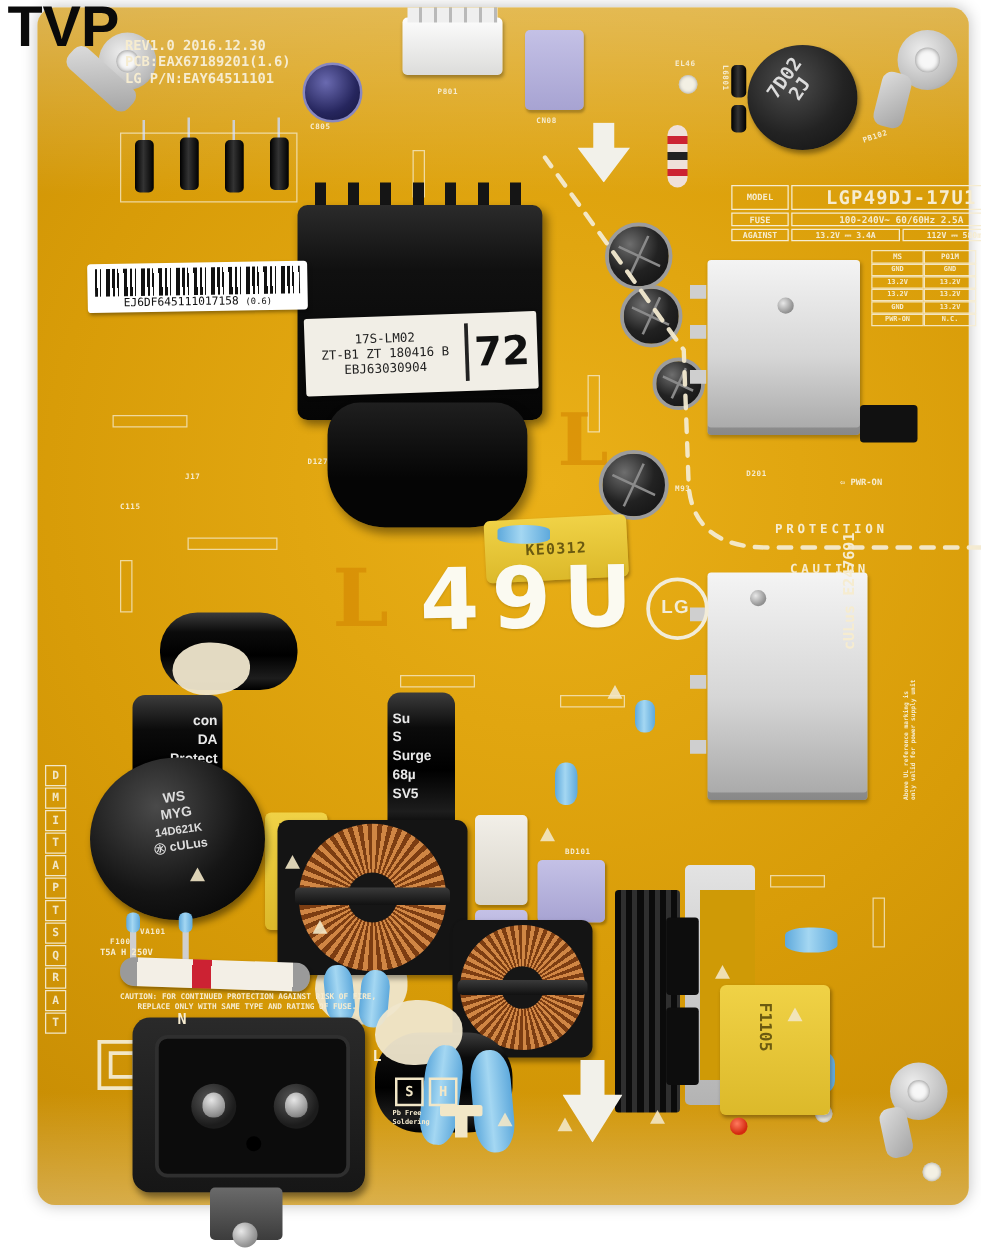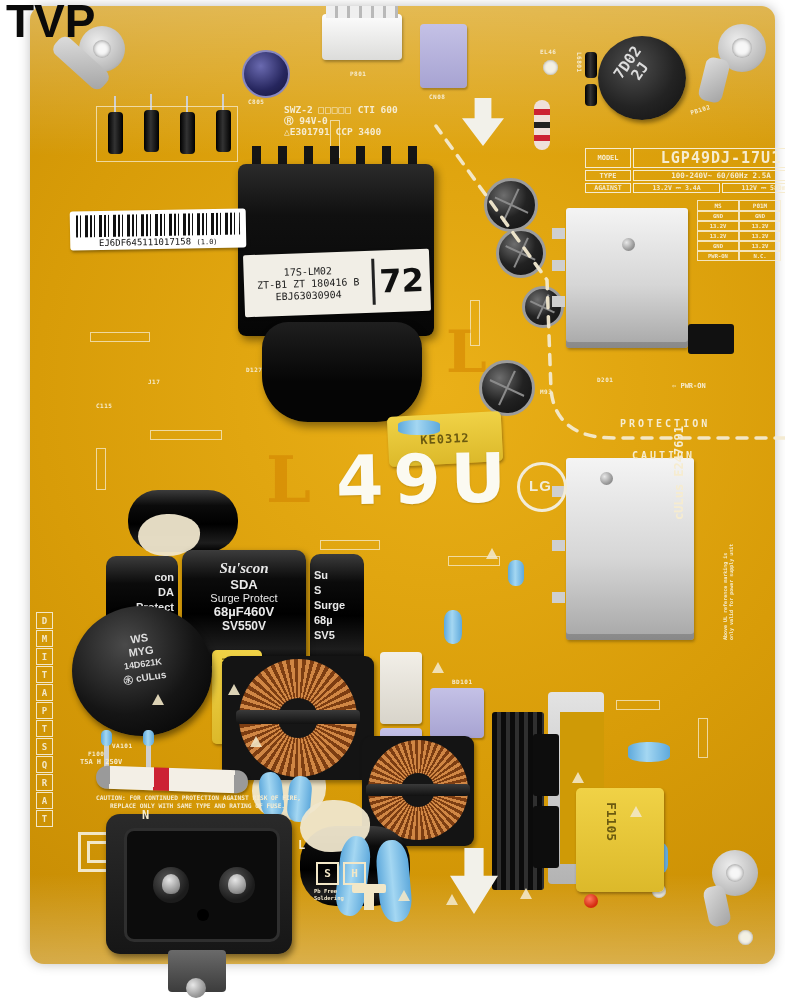--- a/index.html
+++ b/index.html
@@ -93,45 +93,43 @@
     <path d="M785 438 H 614 Q 556 438 551 390 L 547 280 L 436 126" fill="none" stroke="#f3ead0" stroke-width="3.5" stroke-dasharray="10 9" stroke-linecap="round" opacity=".95"></path>
   </svg>
 
   <div class="abs" style="left:45px;top:26px;width:90px;height:80px;z-index:10;">
     <div class="abs ring" style="left:34px;top:0;width:46px;height:46px;">
         <div class="hole"></div>
       </div>
     <div class="abs arm" style="left:4px;top:26px;width:64px;height:22px;transform:rotate(42deg);"></div>
   </div>
 
+  <div class="abs silk" style="left:100px;top:30px;font-size:11px;line-height:13px;z-index:12;">
+    <div>REV1.0  2016.12.30</div>
+    <div>PCB:EAX67189201(1.6)</div>
+    <div>LG P/N:EAY64511101</div>
+  </div>
 
   <div class="abs diode" style="left:108px;top:112px;width:15px;height:42px;z-index:8;"></div>
   <div class="abs diode" style="left:144px;top:110px;width:15px;height:42px;z-index:8;"></div>
   <div class="abs diode" style="left:180px;top:112px;width:15px;height:42px;z-index:8;"></div>
   <div class="abs diode" style="left:216px;top:110px;width:15px;height:42px;z-index:8;"></div>
   <div class="abs lead" style="left:114px;top:96px;width:2px;height:18px;"></div>
   <div class="abs lead" style="left:150px;top:94px;width:2px;height:18px;"></div>
   <div class="abs lead" style="left:186px;top:96px;width:2px;height:18px;"></div>
   <div class="abs lead" style="left:222px;top:94px;width:2px;height:18px;"></div>
 
   <div class="abs" style="left:242px;top:50px;width:44px;height:44px;border-radius:50%;z-index:9;
               background:radial-gradient(circle at 38% 32%, #6a6ab0, #26265e 60%, #14143a);border:2px solid #8888c0;"></div>
   <div class="abs silk ref" style="left:248px;top:98px;">C805</div>
 
   <div class="abs" style="left:322px;top:14px;width:80px;height:46px;background:linear-gradient(180deg,#fdfdfd,#dcdcda);border-radius:4px;z-index:9;box-shadow:1px 2px 3px rgba(0,0,0,.3);"></div>
   <div class="abs" style="left:326px;top:6px;width:72px;height:12px;background:repeating-linear-gradient(90deg,#efefef 0 9px,#b9b9b9 9px 12px);z-index:9;"></div>
   <div class="abs silk ref" style="left:350px;top:70px;">P801</div>
 
-  <div class="abs silk" style="left:284px;top:104px;font-size:9.5px;line-height:11px;z-index:12;">
-    <div><span>SWZ-2</span>
-         <span style="letter-spacing:1px;">□□□□□</span>
-         <span>CTI 600</span></div>
-    <div><span>Ⓡ</span> <span>94V-0</span></div>
-    <div><span>△</span><span>E301791 CCP 3400</span></div>
-  </div>
 
   <div class="abs purple" style="left:420px;top:24px;width:47px;height:64px;z-index:9;"></div>
   <div class="abs silk ref" style="left:429px;top:93px;">CN08</div>
 
   <div class="abs arrowd" style="left:462px;top:98px;width:42px;height:48px;z-index:12;"></div>
 
   <div class="abs" style="left:534px;top:100px;width:16px;height:50px;border-radius:8px;z-index:9;
               background:linear-gradient(180deg,#efe0da 0 18%,#c23 18% 30%,#efe0da 30% 44%,#222 44% 56%,#efe0da 56% 70%,#c23 70% 82%,#efe0da 82%);"></div>
 
   <div class="abs silk ref" style="left:540px;top:48px;">EL46</div>
@@ -153,31 +151,31 @@
     <div class="abs ring" style="left:18px;top:0;width:48px;height:48px;">
         <div class="hole"></div>
       </div>
     <div class="abs arm" style="left:2px;top:34px;width:24px;height:44px;transform:rotate(14deg);"></div>
   </div>
   <div class="abs silk ref" style="left:690px;top:106px;transform:rotate(-18deg);">PB102</div>
 
   <div id="barcode" class="abs" style="left:70px;top:210px;width:164px;z-index:12;transform:rotate(-1deg);">
     <div class="bars"></div>
     <div class="bctext">
-      <span>EJ6DF645111017158</span> <span style="font-size:7px;">(1.0)</span>
+      <span>EJ6DF645111017158</span> <span style="font-size:7px;">(0.6)</span>
     </div>
   </div>
 
   <div class="abs" style="left:585px;top:148px;width:224px;z-index:12;">
     <div class="mrow">
       <div class="mbox" style="width:44px;font-size:7px;">MODEL</div>
       <div class="mbox" style="flex:1;font-size:15px;letter-spacing:1px;margin-left:2px;">LGP49DJ-17U1</div>
     </div>
     <div class="mrow">
-      <div class="mbox" style="width:44px;font-size:7px;">TYPE</div>
+      <div class="mbox" style="width:44px;font-size:7px;">FUSE</div>
       <div class="mbox" style="flex:1;font-size:7.5px;margin-left:2px;">100-240V~ 60/60Hz 2.5A</div>
     </div>
     <div class="mrow">
       <div class="mbox" style="width:44px;font-size:6.5px;">AGAINST</div>
       <div class="mbox" style="flex:1;font-size:6.5px;margin-left:2px;">13.2V ⎓ 3.4A</div>
       <div class="mbox" style="flex:1;font-size:6.5px;margin-left:2px;">112V ⎓ 580mA</div>
     </div>
   </div>
 
   <div id="pinTable" class="abs" style="left:697px;top:200px;width:84px;z-index:12;">
@@ -290,29 +288,20 @@
   <div class="abs glue" style="left:138px;top:514px;width:62px;height:42px;z-index:10;"></div>
 
   <div class="abs sidecap" style="left:106px;top:556px;width:72px;height:110px;z-index:9;">
     <div style="margin-top:14px;font-size:11px;line-height:15px;font-weight:bold;text-align:right;padding-right:4px;">
         <div>con</div>
         <div>DA</div>
         <div>Protect</div>
         <div>460V</div>
         <div>50V</div>
       </div>
-  </div>
-  <div class="abs sidecap" style="left:182px;top:550px;width:124px;height:116px;z-index:10;box-shadow:2px 3px 6px rgba(0,0,0,.5);">
-    <div style="margin-top:10px;">
-      <div style="font:italic bold 15px 'Liberation Serif',serif;">Su'scon</div>
-      <div style="font:bold 13px 'Liberation Sans',sans-serif;">SDA</div>
-      <div style="font-size:11px;">Surge Protect</div>
-      <div style="font:bold 13px 'Liberation Sans',sans-serif;">68µF460V</div>
-      <div style="font:bold 12px 'Liberation Sans',sans-serif;">SV550V</div>
-    </div>
   </div>
   <div class="abs sidecap" style="left:310px;top:554px;width:54px;height:112px;z-index:9;">
     <div style="margin-top:14px;font-size:11px;line-height:15px;font-weight:bold;text-align:left;padding-left:4px;">
         <div>Su</div>
         <div>S</div>
         <div>Surge</div>
         <div>68µ</div>
         <div>SV5</div>
       </div>
   </div>

